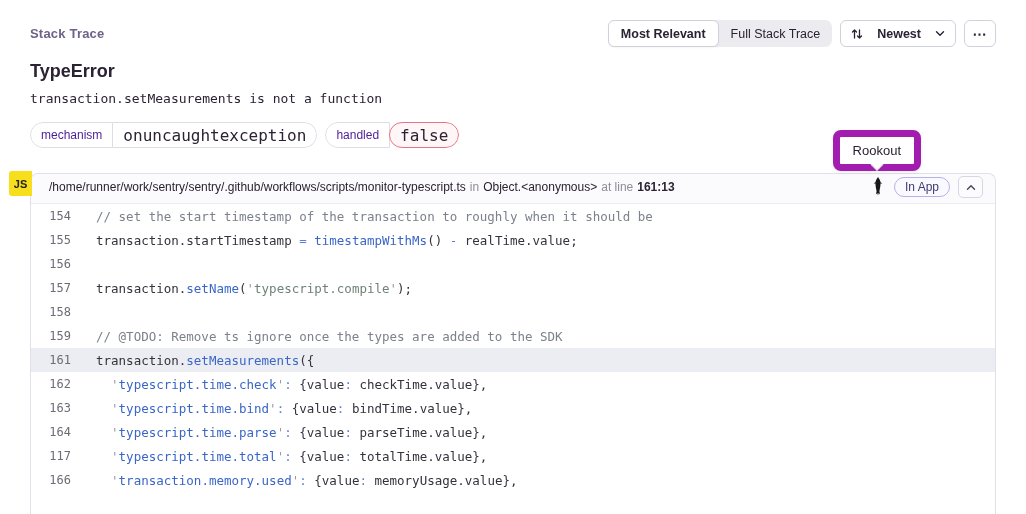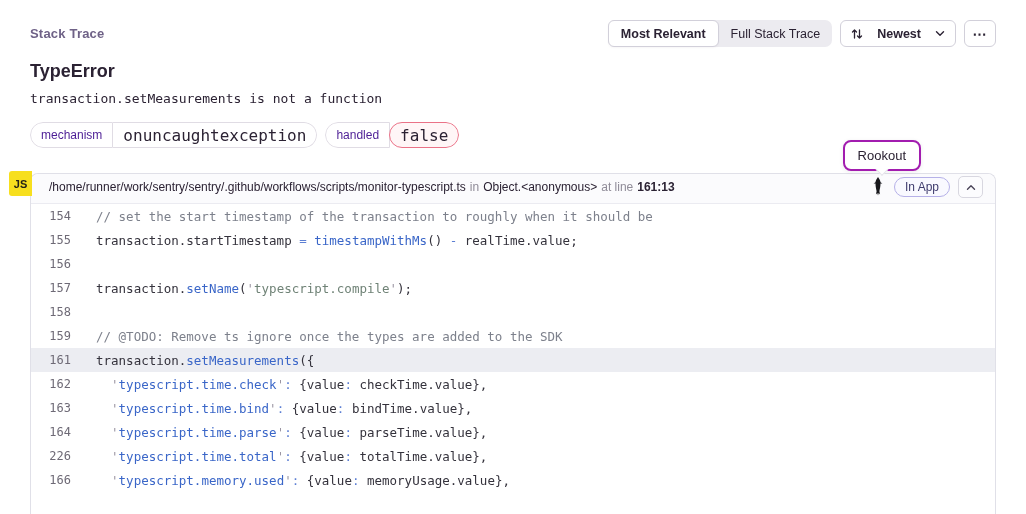--- a/index.html
+++ b/index.html
@@ -46,21 +46,21 @@
   .muted { color:#908c98; margin:0 4px; }
   .lineno-strong { font-weight:700; }
   .frame-header .spacer { flex:1; }
   .rookout-icon { width:16px; height:22px; margin-right:8px; cursor:pointer; flex:none; }
   .in-app-badge { height:20px; border:1px solid #b6b1e8; background:#f9f9ff; color:#3f3c6e;
     border-radius:10px; font-size:12px; display:flex; align-items:center; padding:0 10px; margin-right:8px; }
   .collapse-btn { width:25px; height:22px; border:1px solid #d8d7e0; border-radius:5px; background:#fcfcfe;
     display:flex; align-items:center; justify-content:center; cursor:pointer; }
 
   
-  .tooltip { position:absolute; right:74px; bottom:348px; background:#fff; border:2px solid #a21caf;
+  .tooltip { position:absolute; right:74px; bottom:348px; background:#fff; border:7px solid #a21caf;
     border-radius:8px; padding:6px 13px; font-size:13px; color:#2b2233;
     box-shadow:0 1px 4px rgba(43,34,51,.09); z-index:3; }
   .tooltip .caret { position:absolute; left:50%; bottom:-5px; width:9px; height:9px; background:#fff;
     border-right:1px solid #e4e2ea; border-bottom:1px solid #e4e2ea; transform:translateX(-50%) rotate(45deg); }
 
   
   .code-area { font-family:"DejaVu Sans Mono", monospace; font-size:12.5px; }
   .code-row { display:flex; height:24px; align-items:center; }
   .code-row.active { background:#ecedf2; }
   .line-no { width:40px; text-align:right; color:#6e6a76; font-size:12px; flex:none; }
@@ -184,23 +184,23 @@
         </div>
         <div class="code-row">
           <span class="line-no">163</span>
           <span class="line-code"><span class="tk-pl">  </span><span class="tk-qt">'</span><span class="tk-ky">typescript.time.bind</span><span class="tk-qt">'</span><span class="tk-op">:</span><span class="tk-pl"> {value</span><span class="tk-op">:</span><span class="tk-pl"> bindTime.value},</span></span>
         </div>
         <div class="code-row">
           <span class="line-no">164</span>
           <span class="line-code"><span class="tk-pl">  </span><span class="tk-qt">'</span><span class="tk-ky">typescript.time.parse</span><span class="tk-qt">'</span><span class="tk-op">:</span><span class="tk-pl"> {value</span><span class="tk-op">:</span><span class="tk-pl"> parseTime.value},</span></span>
         </div>
         <div class="code-row">
-          <span class="line-no">226</span>
+          <span class="line-no">117</span>
           <span class="line-code"><span class="tk-pl">  </span><span class="tk-qt">'</span><span class="tk-ky">typescript.time.total</span><span class="tk-qt">'</span><span class="tk-op">:</span><span class="tk-pl"> {value</span><span class="tk-op">:</span><span class="tk-pl"> totalTime.value},</span></span>
         </div>
         <div class="code-row">
           <span class="line-no">166</span>
-          <span class="line-code"><span class="tk-pl">  </span><span class="tk-qt">'</span><span class="tk-ky">typescript.memory.used</span><span class="tk-qt">'</span><span class="tk-op">:</span><span class="tk-pl"> {value</span><span class="tk-op">:</span><span class="tk-pl"> memoryUsage.value},</span></span>
+          <span class="line-code"><span class="tk-pl">  </span><span class="tk-qt">'</span><span class="tk-ky">transaction.memory.used</span><span class="tk-qt">'</span><span class="tk-op">:</span><span class="tk-pl"> {value</span><span class="tk-op">:</span><span class="tk-pl"> memoryUsage.value},</span></span>
         </div>
       </div>
   </div>
 
 </div>
 
 </body></html>

